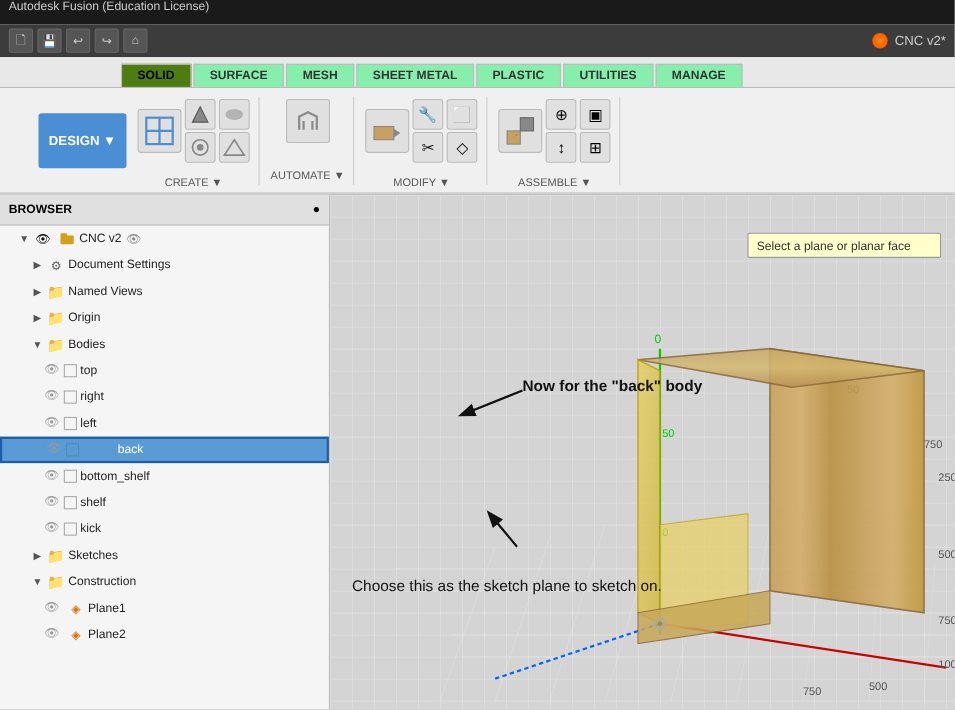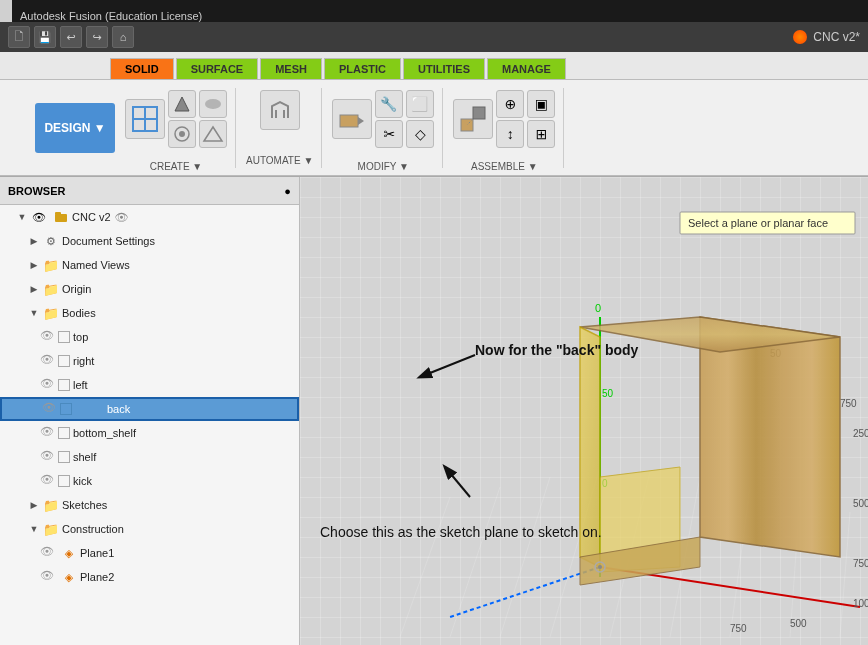--- a/index.html
+++ b/index.html
@@ -4,24 +4,23 @@
   <style>
     * { margin: 0; padding: 0; box-sizing: border-box; }
     body { width: 868px; height: 645px; overflow: hidden; font-family: Arial, sans-serif; font-size: 12px; background: #d0d0d0; }
 
     
     #title-bar {
       height: 22px;
       background: #1a1a1a;
       color: #ccc;
       display: flex;
-      align-items: flex-end;
+      align-items: flex-start;
       padding: 0 8px;
       font-size: 11px;
-      margin-left: 12px;
     }
 
     
     #toolbar {
       height: 155px;
       background: #f0f0f0;
       border-bottom: 1px solid #aaa;
       display: flex;
       flex-direction: column;
     }
@@ -51,31 +50,31 @@
       background: #e8e8e8;
       border-bottom: 1px solid #bbb;
       display: flex;
       align-items: flex-end;
       padding-left: 110px;
       gap: 2px;
     }
 
     .tab-item {
       padding: 4px 14px;
-      background: #84cc16;
+      background: #86efac;
       border: 1px solid #bbb;
       border-bottom: none;
       cursor: pointer;
       font-size: 11px;
       font-weight: bold;
       color: #333;
     }
 
     .tab-item.active {
-      background: #f97316;
+      background: #4d7c0f;
       color: #000;
     }
 
     #ribbon {
       flex: 1;
       background: #f0f0f0;
       display: flex;
       align-items: center;
       padding: 4px 8px;
       gap: 2px;
@@ -279,20 +278,21 @@
     <div style="display:flex;align-items:center;gap:6px;">
       <div style="width:14px;height:14px;background:radial-gradient(circle,#ff8800,#ff4400);border-radius:50%;"></div>
       <span style="color:#ccc;font-size:12px;">CNC v2*</span>
     </div>
   </div>
 
   <div id="tabs-row">
     <div class="tab-item active">SOLID</div>
     <div class="tab-item">SURFACE</div>
     <div class="tab-item">MESH</div>
+    <div class="tab-item">SHEET METAL</div>
     <div class="tab-item">PLASTIC</div>
     <div class="tab-item">UTILITIES</div>
     <div class="tab-item">MANAGE</div>
   </div>
 
   <div id="ribbon">
     <button class="design-btn">DESIGN ▼</button>
 
     <div class="ribbon-group">
       <div class="ribbon-icons">

